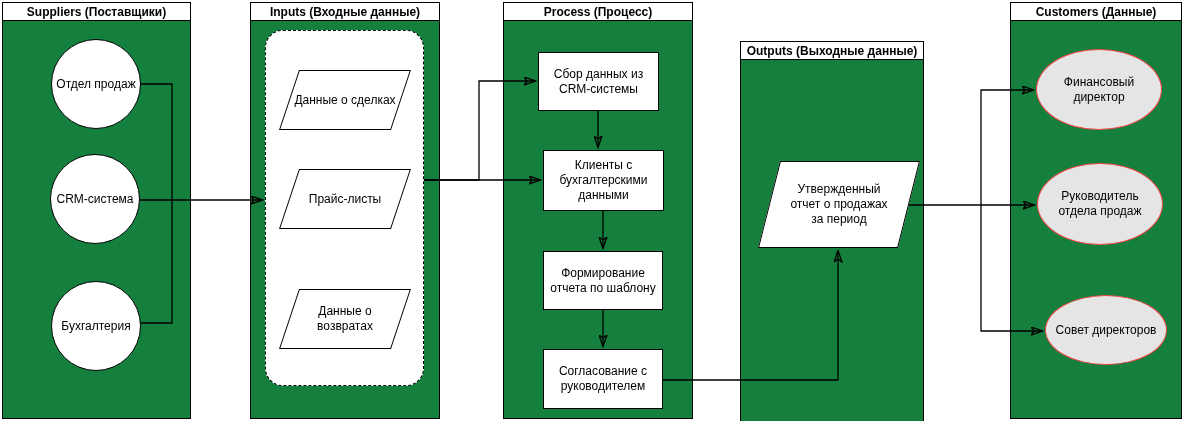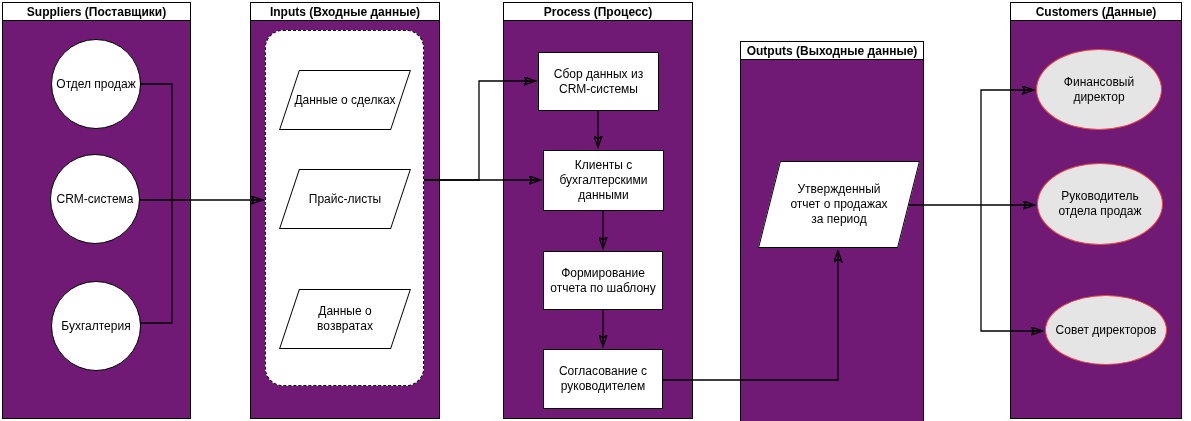--- a/index.html
+++ b/index.html
@@ -1,20 +1,20 @@
 <!DOCTYPE html>
 <html><head>
 <meta charset="utf-8">
 <style>
   html,body{margin:0;padding:0;background:#ffffff;}
   .diagram{
     position:relative;width:1191px;height:421px;background:#ffffff;
     font-family:"Liberation Sans","DejaVu Sans",sans-serif;color:#000;overflow:hidden;
   }
-  .column{position:absolute;top:2px;height:417px;border:1px solid #000;background:#701a75;box-sizing:border-box;}
+  .column{position:absolute;top:2px;height:417px;border:1px solid #000;background:#15803d;box-sizing:border-box;}
   .column-header{
     height:18px;border-bottom:1px solid #000;display:flex;align-items:center;justify-content:center;
     font-size:12px;font-weight:bold;white-space:nowrap;box-sizing:border-box;background:#fff;
   }
   .node{position:absolute;display:flex;align-items:center;justify-content:center;box-sizing:border-box;}
   .lbl{
     position:relative;z-index:2;font-size:12px;line-height:15px;text-align:center;
     white-space:pre-line;pointer-events:none;
   }
   .circle{border:1px solid #000;border-radius:50%;background:#fff;}

